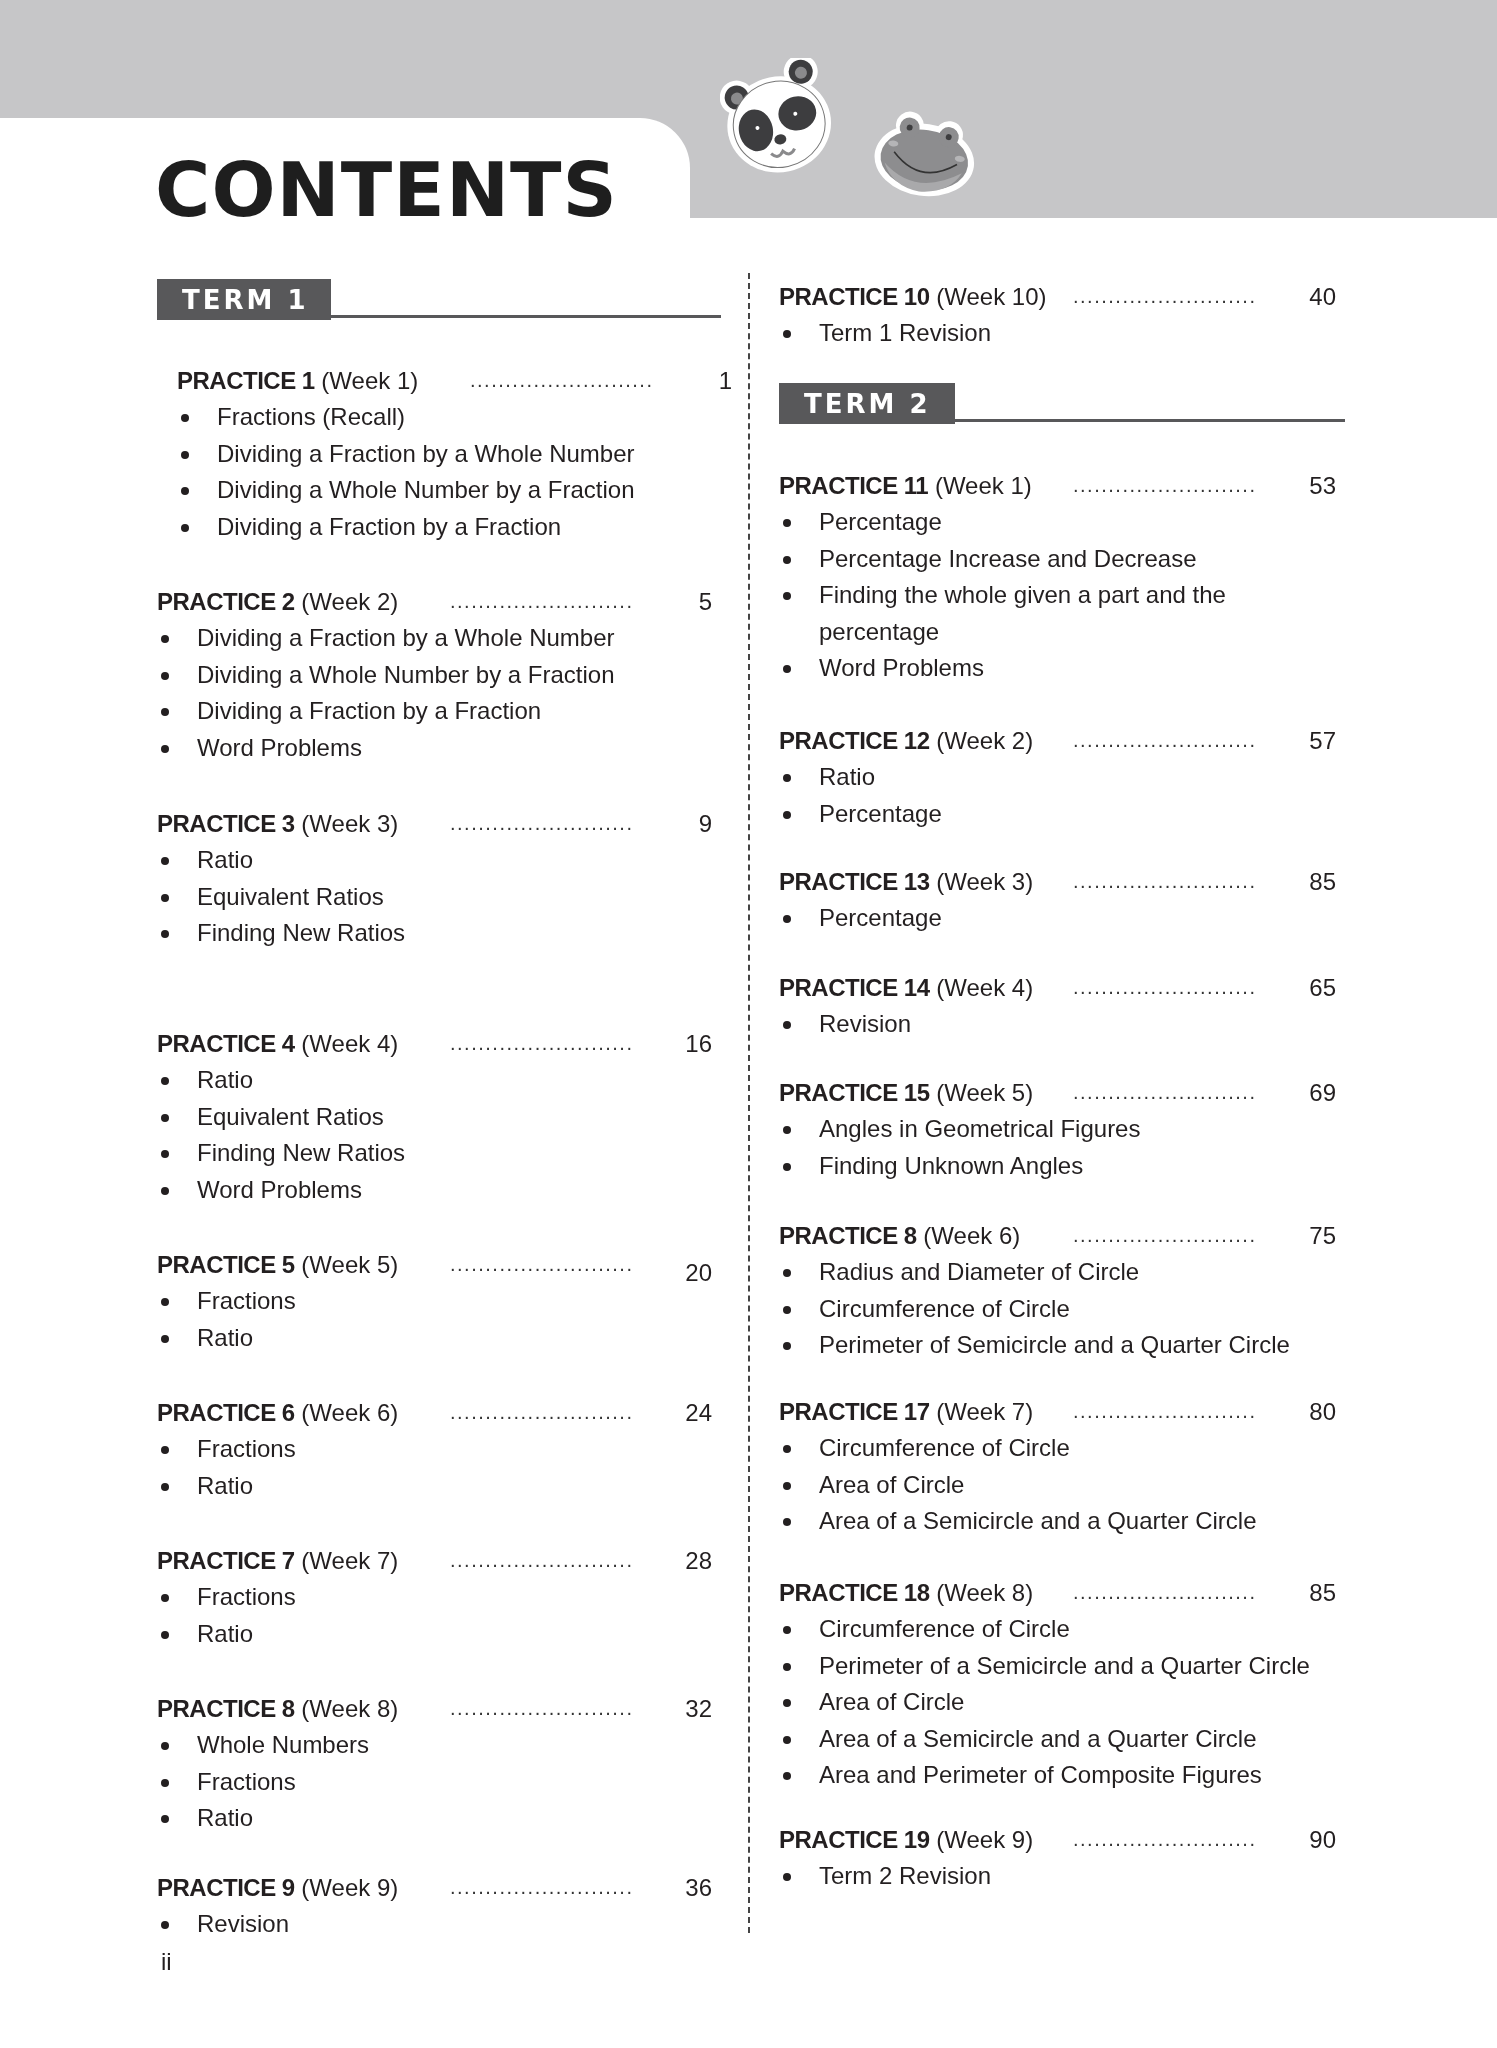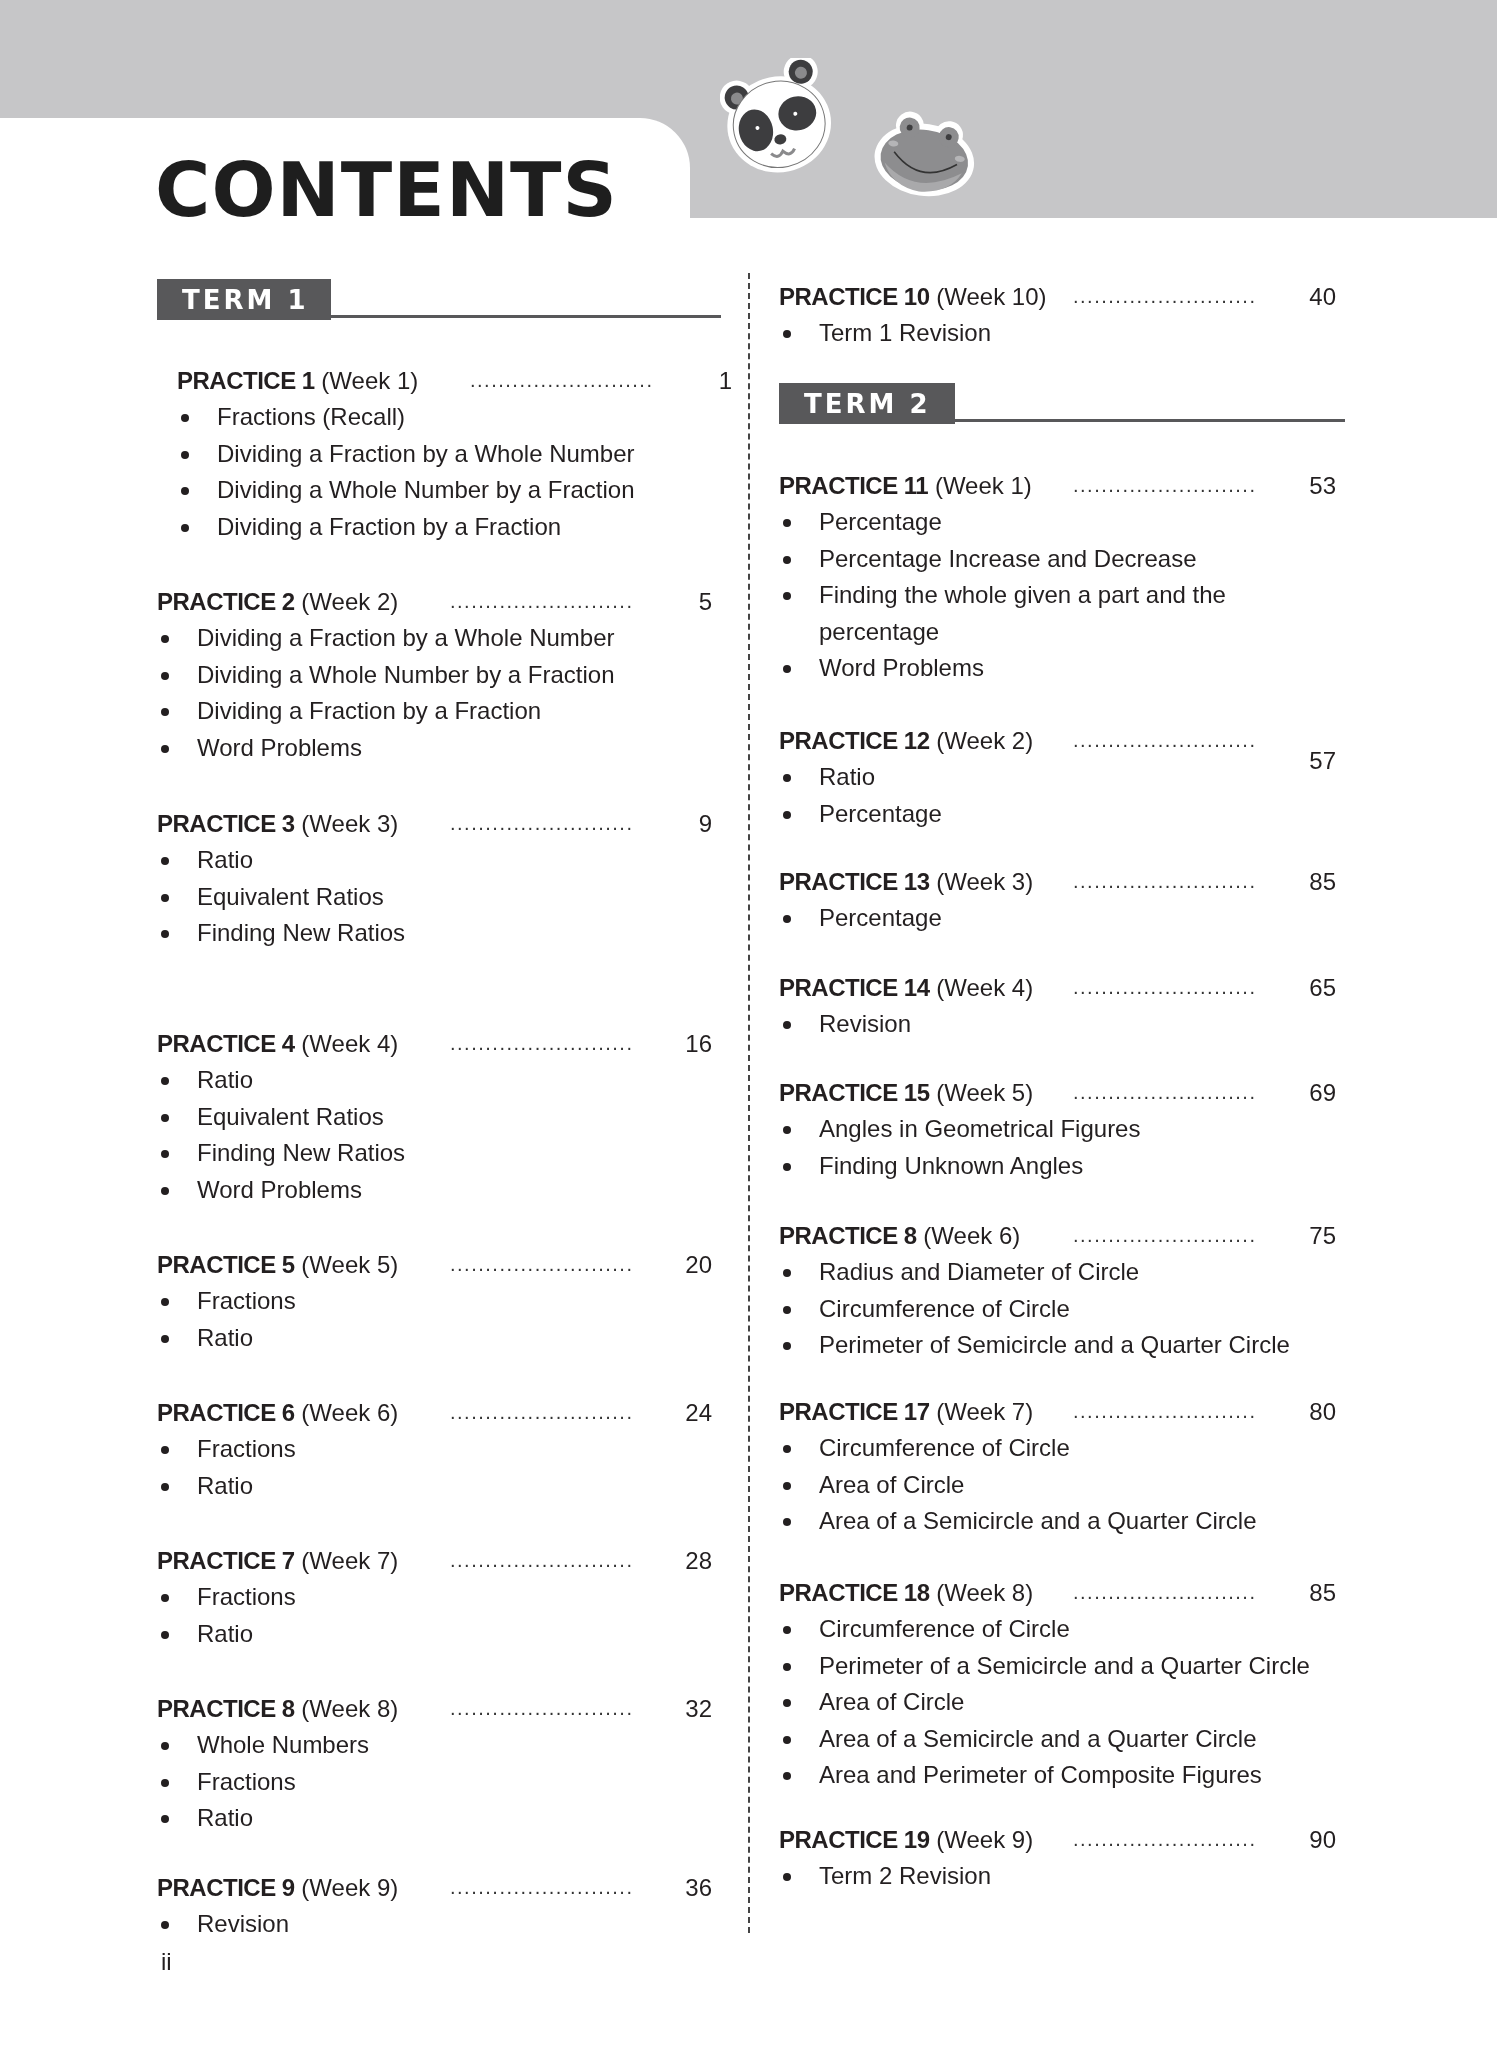--- a/index.html
+++ b/index.html
@@ -105,21 +105,21 @@
       <div class="item"><span class="bullet"></span><span>Finding New Ratios</span></div>
     </div>
     <div class="entry" style="left: 157px; top: 1025px; width: 555px;">
       <div class="entry-head"><span class="p-label">PRACTICE 4</span> <span class="p-week">(Week 4)</span><span class="dots" style="left: 293px;">..........................</span><span class="pnum" style="right: 0px;">16</span></div>
       <div class="item"><span class="bullet"></span><span>Ratio</span></div>
       <div class="item"><span class="bullet"></span><span>Equivalent Ratios</span></div>
       <div class="item"><span class="bullet"></span><span>Finding New Ratios</span></div>
       <div class="item"><span class="bullet"></span><span>Word Problems</span></div>
     </div>
     <div class="entry" style="left: 157px; top: 1246px; width: 555px;">
-      <div class="entry-head"><span class="p-label">PRACTICE 5</span> <span class="p-week">(Week 5)</span><span class="dots" style="left: 293px;">..........................</span><span class="pnum" style="right: 0px;">20</span></div>
+      <div class="entry-head"><span class="p-label">PRACTICE 5</span> <span class="p-week">(Week 5)</span><span class="dots" style="left: 293px;">..........................</span><span class="pnum" style="right: 0px; margin-top: 8px;">20</span></div>
       <div class="item"><span class="bullet"></span><span>Fractions</span></div>
       <div class="item"><span class="bullet"></span><span>Ratio</span></div>
     </div>
     <div class="entry" style="left: 157px; top: 1394px; width: 555px;">
       <div class="entry-head"><span class="p-label">PRACTICE 6</span> <span class="p-week">(Week 6)</span><span class="dots" style="left: 293px;">..........................</span><span class="pnum" style="right: 0px;">24</span></div>
       <div class="item"><span class="bullet"></span><span>Fractions</span></div>
       <div class="item"><span class="bullet"></span><span>Ratio</span></div>
     </div>
     <div class="entry" style="left: 157px; top: 1542px; width: 555px;">
       <div class="entry-head"><span class="p-label">PRACTICE 7</span> <span class="p-week">(Week 7)</span><span class="dots" style="left: 293px;">..........................</span><span class="pnum" style="right: 0px;">28</span></div>
@@ -143,21 +143,21 @@
       <div class="item"><span class="bullet"></span><span>Term 1 Revision</span></div>
     </div>
     <div class="entry" style="left: 779px; top: 467px; width: 557px;">
       <div class="entry-head"><span class="p-label">PRACTICE 11</span> <span class="p-week">(Week 1)</span><span class="dots" style="left: 294px;">..........................</span><span class="pnum" style="right: 0px;">53</span></div>
       <div class="item"><span class="bullet"></span><span>Percentage</span></div>
       <div class="item"><span class="bullet"></span><span>Percentage Increase and Decrease</span></div>
       <div class="item wrap" style="width: 440px; line-height: 36.6px;"><span class="bullet"></span><span>Finding the whole given a part and the percentage</span></div>
       <div class="item"><span class="bullet"></span><span>Word Problems</span></div>
     </div>
     <div class="entry" style="left: 779px; top: 722px; width: 557px;">
-      <div class="entry-head"><span class="p-label">PRACTICE 12</span> <span class="p-week">(Week 2)</span><span class="dots" style="left: 294px;">..........................</span><span class="pnum" style="right: 0px; margin-top: 20px;">57</span></div>
+      <div class="entry-head"><span class="p-label">PRACTICE 12</span> <span class="p-week">(Week 2)</span><span class="dots" style="left: 294px;">..........................</span><span class="pnum" style="right: 0px;">57</span></div>
       <div class="item"><span class="bullet"></span><span>Ratio</span></div>
       <div class="item"><span class="bullet"></span><span>Percentage</span></div>
     </div>
     <div class="entry" style="left: 779px; top: 863px; width: 557px;">
       <div class="entry-head"><span class="p-label">PRACTICE 13</span> <span class="p-week">(Week 3)</span><span class="dots" style="left: 294px;">..........................</span><span class="pnum" style="right: 0px;">85</span></div>
       <div class="item"><span class="bullet"></span><span>Percentage</span></div>
     </div>
     <div class="entry" style="left: 779px; top: 969px; width: 557px;">
       <div class="entry-head"><span class="p-label">PRACTICE 14</span> <span class="p-week">(Week 4)</span><span class="dots" style="left: 294px;">..........................</span><span class="pnum" style="right: 0px;">65</span></div>
       <div class="item"><span class="bullet"></span><span>Revision</span></div>

